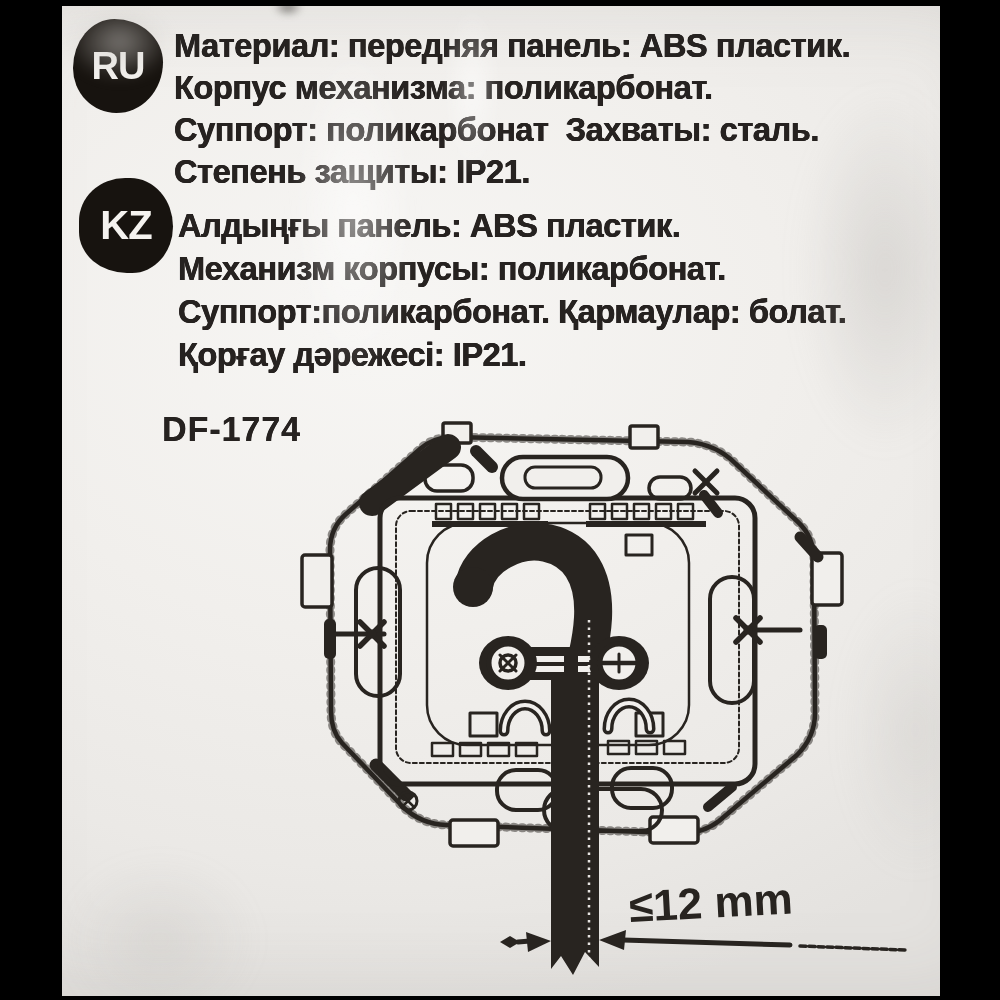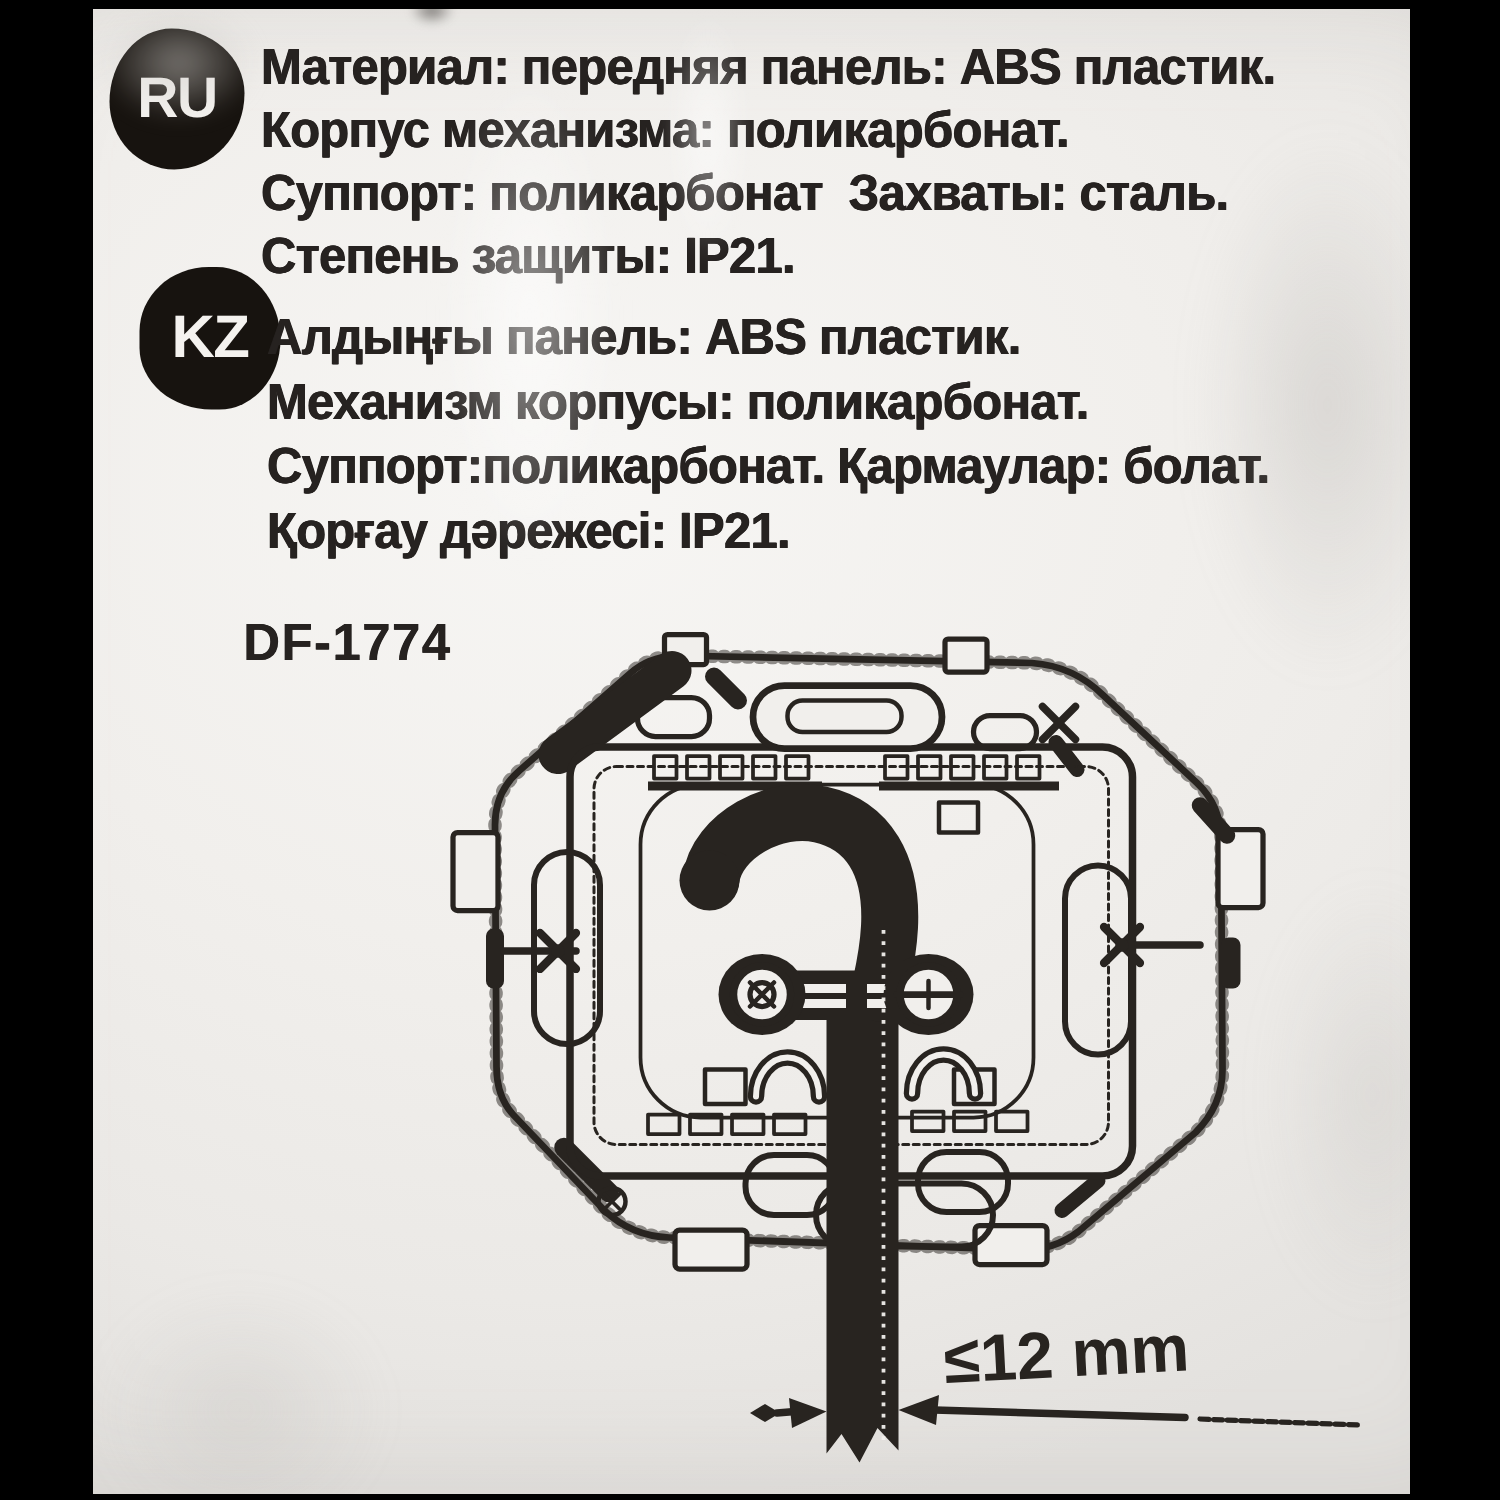--- a/index.html
+++ b/index.html
@@ -15,21 +15,21 @@
   .bar-right{left:940px;top:0;width:60px;height:1000px;}
   .bar-top{left:0;top:0;width:1000px;height:6px;}
   .bar-bottom{left:0;top:996px;width:1000px;height:4px;}
 
   .badge{
     position:absolute;z-index:10;display:flex;align-items:center;justify-content:center;
     background:#17130f;color:#f4f2ef;font-weight:700;letter-spacing:-1px;
   }
   .badge-ru{left:73px;top:19px;width:90px;height:94px;font-size:38px;
     border-radius:46% 54% 52% 48% / 52% 46% 54% 48%;}
-  .badge-kz{left:93px;top:178px;width:94px;height:95px;font-size:40px;
+  .badge-kz{left:79px;top:178px;width:94px;height:95px;font-size:40px;
     border-radius:52% 48% 46% 54% / 48% 54% 52% 46%;}
 
   .specs{position:absolute;z-index:10;color:#262220;font-weight:700;}
   .specs .tline{
     white-space:pre;font-size:34px;letter-spacing:-0.5px;
     transform:scaleX(.96);transform-origin:left top;
     text-shadow:.35px 0 0 currentColor, -.35px 0 0 currentColor;
   }
   .specs-ru{left:174px;top:24px;}
   .specs-ru .tline{line-height:42px;height:42px;}

